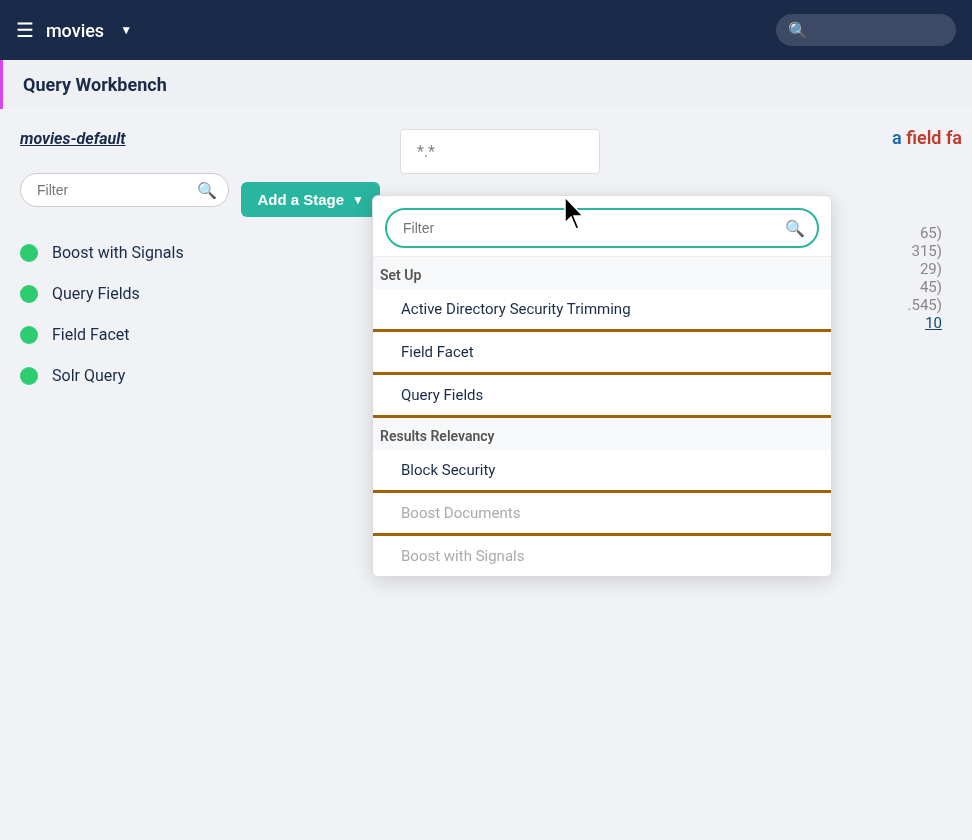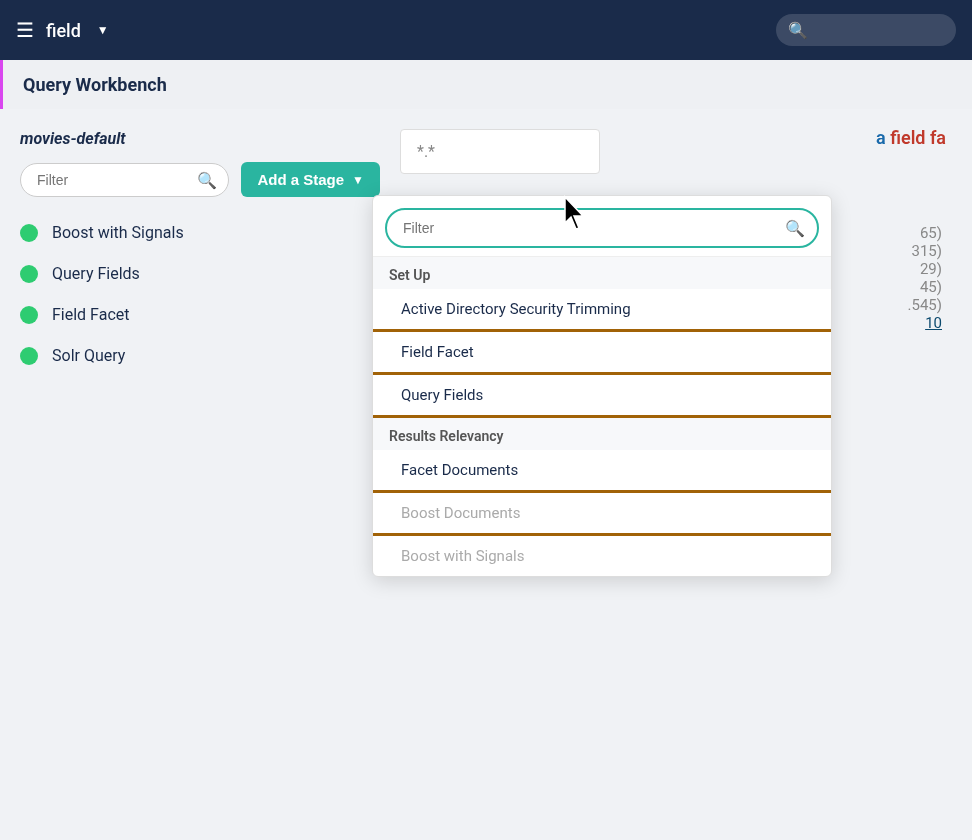--- a/index.html
+++ b/index.html
@@ -75,20 +75,21 @@
       width: 360px;
       flex-shrink: 0;
     }
 
     .index-name {
       font-weight: 700;
       font-size: 16px;
       color: #1a2b4a;
       margin-bottom: 14px;
       font-style: italic;
+      text-decoration: underline;
     }
 
     .filter-bar {
       display: flex;
       align-items: center;
       gap: 12px;
       margin-bottom: 20px;
     }
 
     .filter-input-wrapper {
@@ -120,20 +121,21 @@
       border: none;
       border-radius: 6px;
       padding: 9px 16px;
       font-size: 15px;
       font-weight: 600;
       cursor: pointer;
       display: flex;
       align-items: center;
       gap: 8px;
       white-space: nowrap;
+      margin-top: 20px;
     }
     .add-stage-btn .btn-arrow {
       font-size: 12px;
     }
 
     
     .stage-list {
       display: flex;
       flex-direction: column;
       gap: 10px;
@@ -208,21 +210,21 @@
     .dropdown-filter-icon {
       position: absolute;
       right: 12px;
       top: 50%;
       transform: translateY(-50%);
       color: #555;
       font-size: 16px;
     }
 
     .dropdown-section-header {
-      padding: 10px 16px 6px;
+      padding: 10px 7px 6px;
       font-size: 14px;
       font-weight: 600;
       color: #555;
       background: #f7f8fa;
     }
 
     .dropdown-item {
       padding: 11px 20px 11px 28px;
       font-size: 15px;
       color: #1a2b4a;
@@ -262,21 +264,21 @@
     .cursor-indicator svg {
       width: 30px;
       height: 35px;
     }
   </style>
 </head>
 <body>
 
 <div class="topbar">
   <span class="topbar-menu-icon">☰</span>
-  <span class="topbar-app-name">field</span>
+  <span class="topbar-app-name">movies</span>
   <span class="topbar-dropdown-icon">▼</span>
   <div class="topbar-search-wrapper">
     <span class="topbar-search-icon">🔍</span>
     <input class="topbar-search" type="text" style="">
   </div>
 </div>
 
 <div class="subheader">Query Workbench</div>
 
 <div class="main">
@@ -319,40 +321,40 @@
     <div class="query-input-box">*.*</div>
     <div style="margin-top: 30px; color: #888; font-size: 15px; text-align: right; padding-right: 10px;">
       <div>65)</div>
       <div>315)</div>
       <div>29)</div>
       <div>45)</div>
       <div>.545)</div>
       <div><a href="#" class="result-link">10</a></div>
     </div>
     
-    <div style="position:absolute; top: 18px; right: 26px; font-size:18px; color: #1a6aab; font-weight:600;">
+    <div style="position:absolute; top: 18px; right: 10px; font-size:18px; color: #1a6aab; font-weight:600;">
       <span>a </span><span class="field-fa-text">field fa</span>
     </div>
   </div>
 
   <div class="dropdown-overlay">
     <div class="dropdown-filter-wrapper">
       <div class="dropdown-filter-inner">
         <input class="dropdown-filter-input" type="text" placeholder="Filter" style="">
         <span class="dropdown-filter-icon">🔍</span>
       </div>
     </div>
 
     <div class="dropdown-section-header">Set Up</div>
     <div class="dropdown-item">Active Directory Security Trimming</div>
     <div class="dropdown-item">Field Facet</div>
     <div class="dropdown-item">Query Fields</div>
 
     <div class="dropdown-section-header">Results Relevancy</div>
-    <div class="dropdown-item">Facet Documents</div>
+    <div class="dropdown-item">Block Security</div>
     <div class="dropdown-item disabled">Boost Documents</div>
     <div class="dropdown-item disabled">Boost with Signals</div>
   </div>
 
   <div class="cursor-indicator">
     <svg viewBox="0 0 30 35" fill="none" xmlns="http://www.w3.org/2000/svg">
       <path d="M5 2 L5 28 L11 22 L16 34 L19 33 L14 21 L23 21 Z" fill="black" stroke="white" stroke-width="1.5"></path>
     </svg>
   </div>
 </div>

